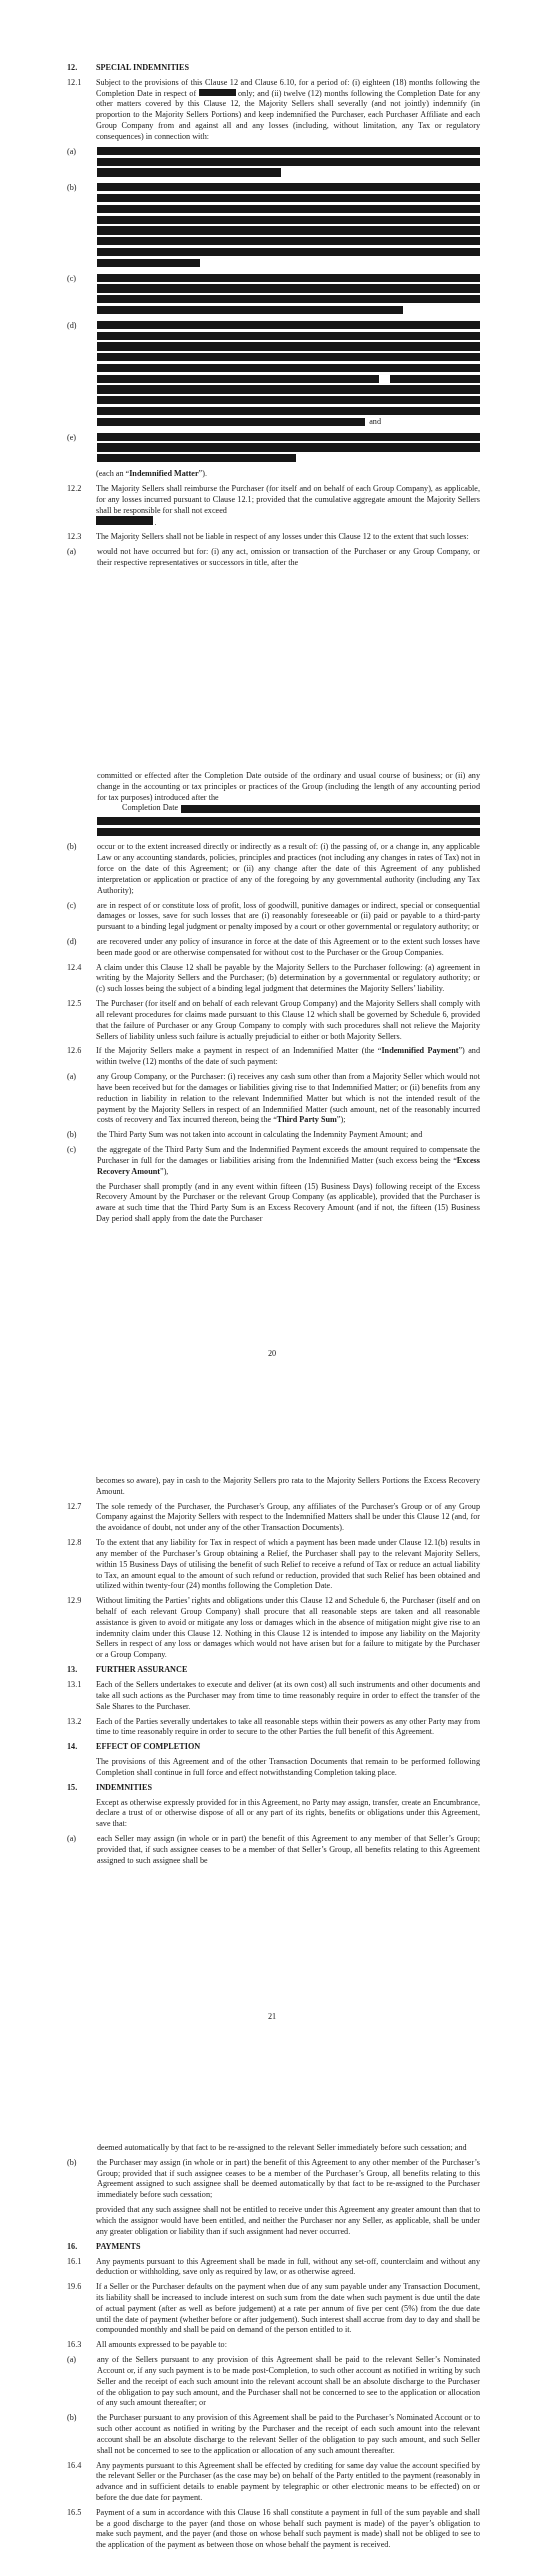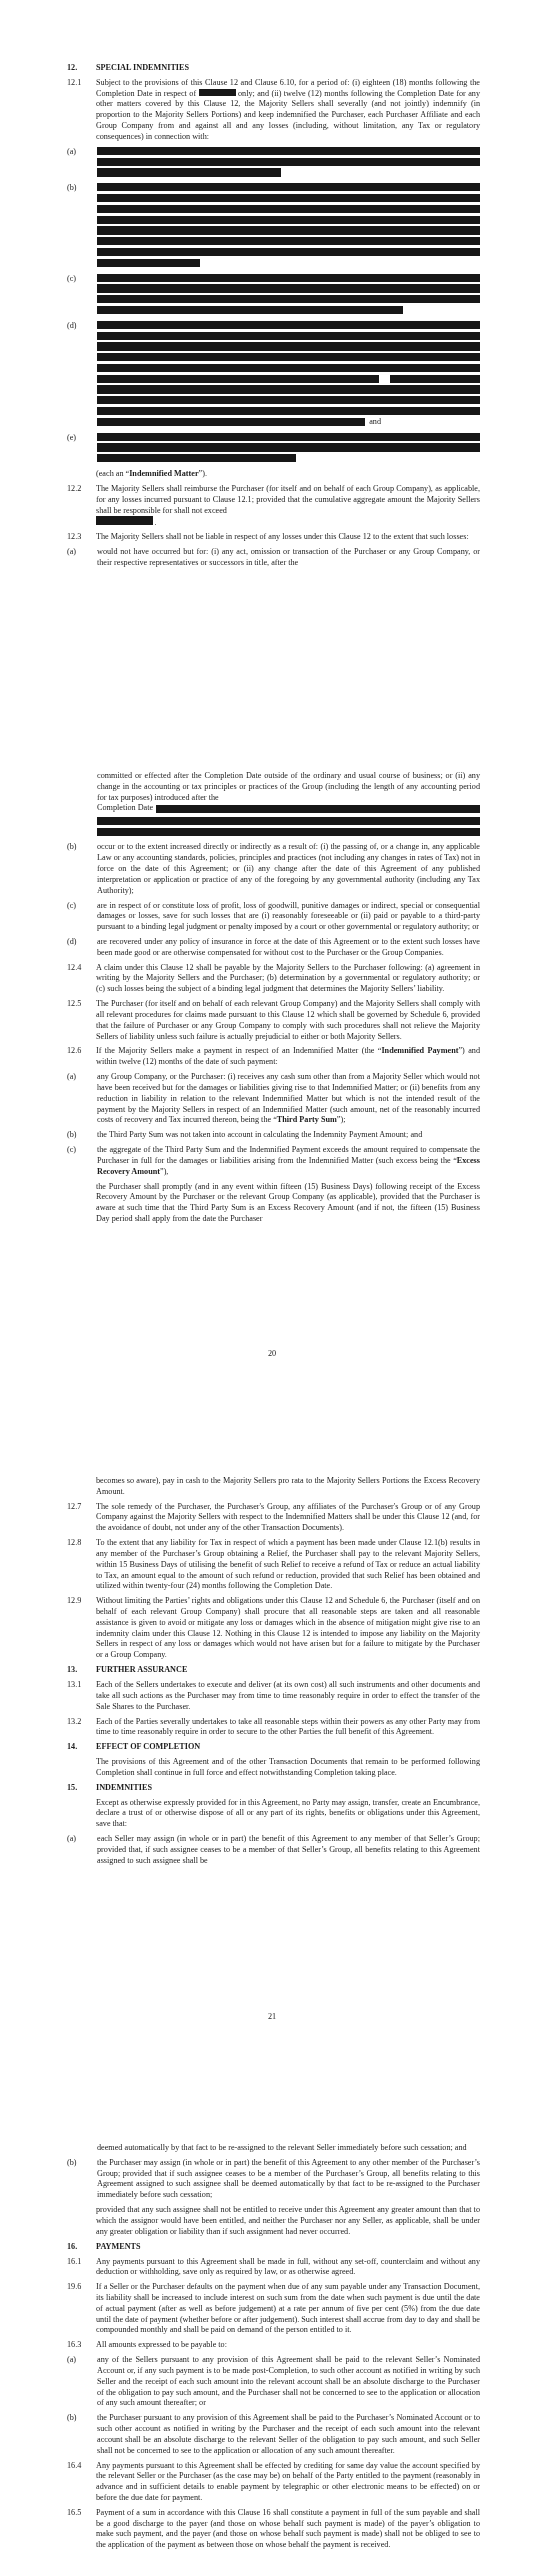--- a/index.html
+++ b/index.html
@@ -25,21 +25,21 @@
 
   .bars { }
   .bar { height:8.2px; background:#171717; margin-bottom:2.6px; }
   .bar-split { display:flex; margin-bottom:2.6px; }
   .bar-split .seg { height:8.2px; background:#171717; }
   .bar-and { display:flex; align-items:flex-end; margin-bottom:2.6px; }
   .bar-and .bar { margin-bottom:0; }
   .bar-and span { margin-left:4.1px; line-height:8.2px; }
 
   .rin { display:inline-block; height:6.7px; background:#171717; vertical-align:baseline; }
-  .rline { display:flex; align-items:center; }
+  .rline { display:flex; align-items:center;margin-left:25px; }
   .rline .txt { white-space:nowrap; }
   .rline .rfill { flex:1; height:8.2px; background:#171717; margin-left:2.6px; }
   .rtail { display:flex; align-items:baseline; }
   .rtail .box { width:57px; height:8.2px; background:#171717; margin-right:1.5px; }
 
   .pageno { position:absolute; left:0; width:100%; text-align:center; }
   b { font-weight:bold; }
 </style>
 </head>
 <body>

